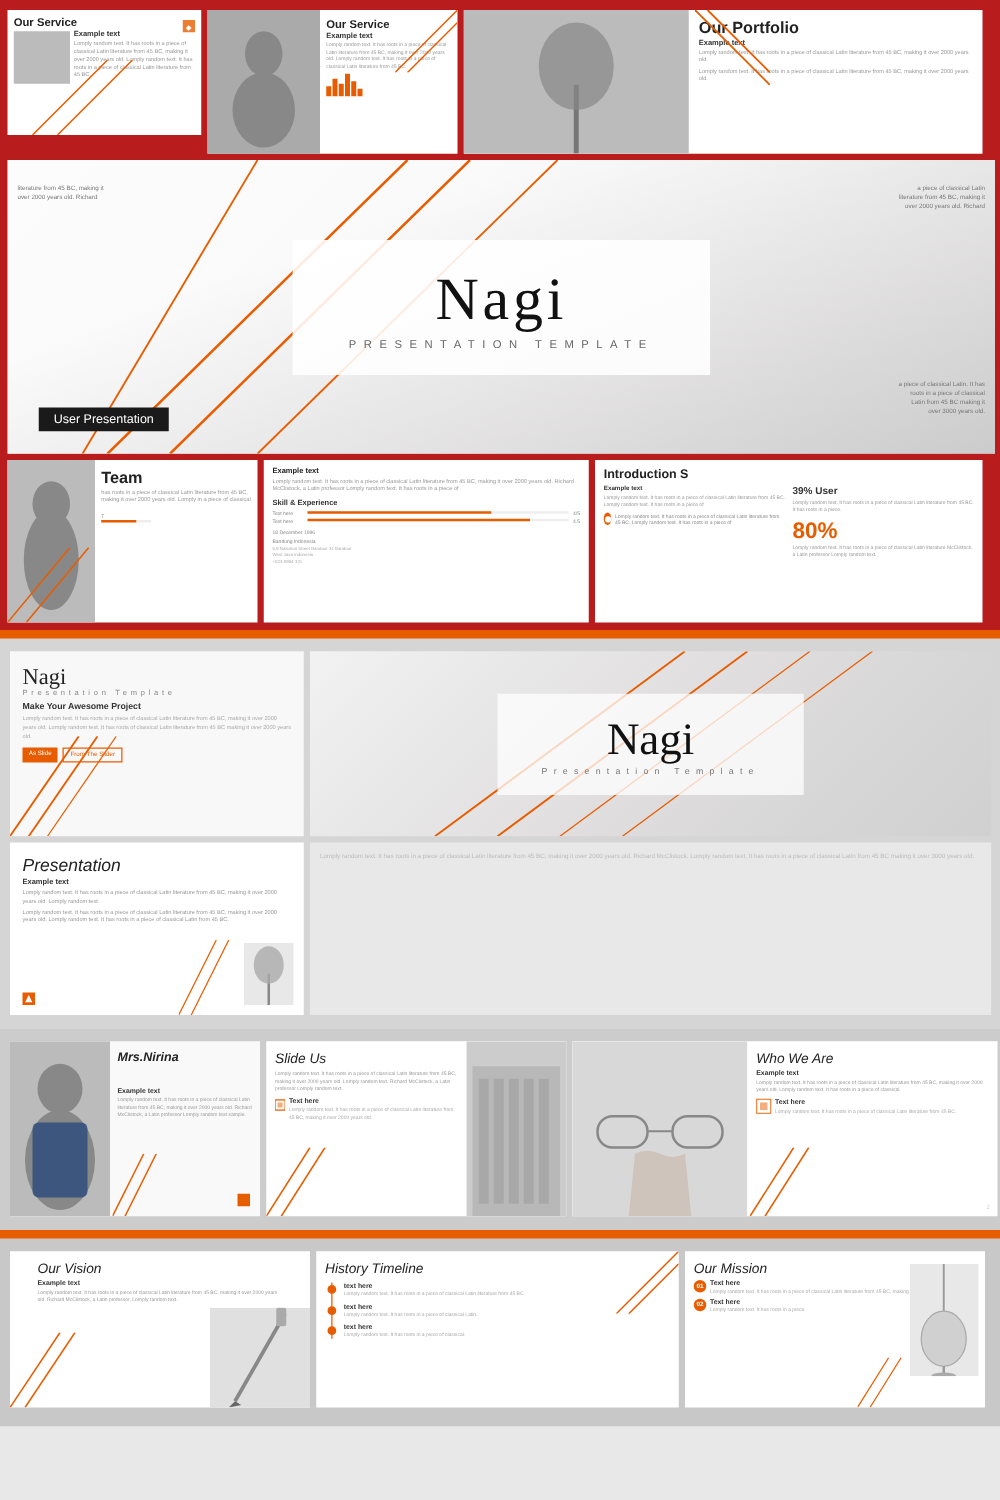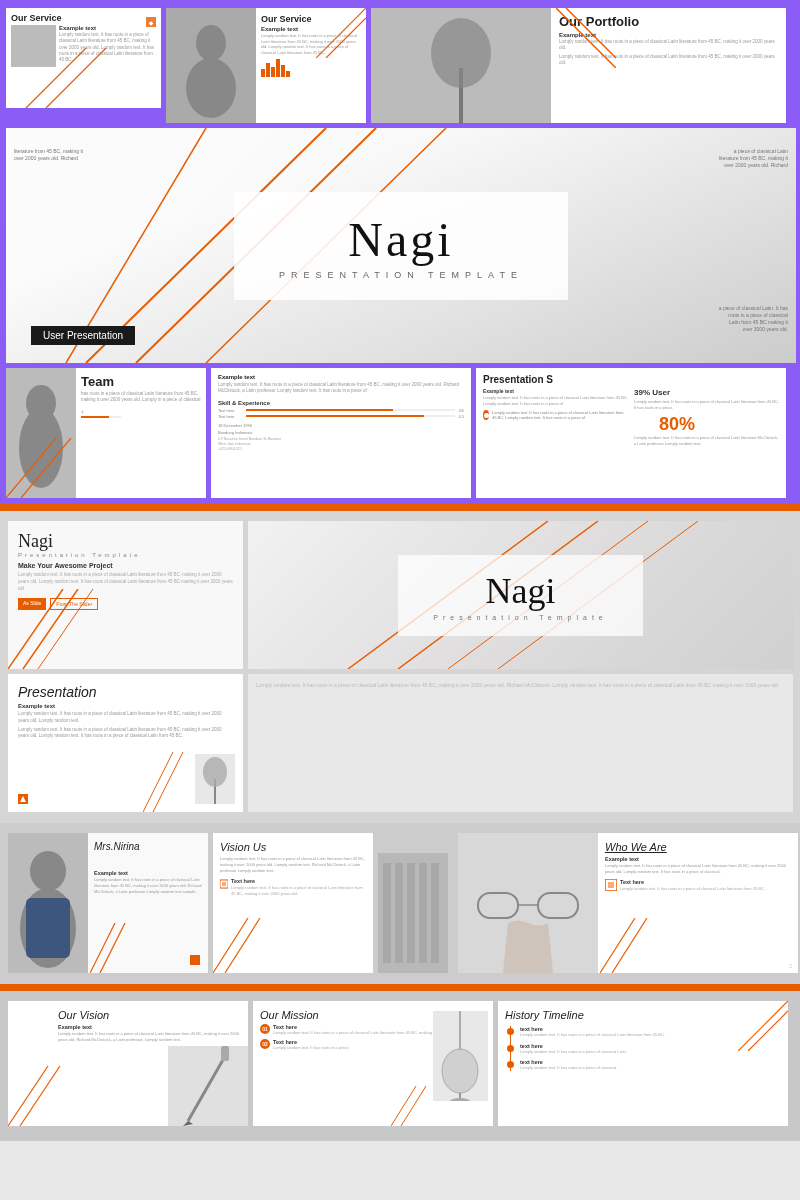--- a/index.html
+++ b/index.html
@@ -14,21 +14,21 @@
     .slide-card {
       background: #fff;
       overflow: hidden;
       position: relative;
       flex-shrink: 0;
     }
   </style>
 </head>
 <body>
 
-<div style="background:#8b5cf6; padding:8px 6px 4px;">
+<div style="background:#b91c1c; padding:8px 6px 4px;">
 
   <div style="display:flex; gap:5px; margin-bottom:5px; align-items:flex-start;">
 
     <div class="slide-card" style="width:155px; height:100px; background:#fff; position:relative; overflow:hidden; flex-shrink:0;">
       <div style="padding:5px 5px 3px;">
         <div style="font-size:9px; font-weight:bold; color:#222; margin-bottom:2px;">Our Service</div>
         <div style="display:flex; gap:3px; margin-bottom:3px;">
           <div style="width:45px; height:42px; background:#bbb; flex-shrink:0;"></div>
           <div>
             <div style="font-size:6px; font-weight:bold; color:#333; margin-bottom:1px;">Example text</div>
@@ -184,37 +184,37 @@
         <div style="display:flex; gap:3px; margin-top:2px; font-size:3.5px; color:#aaa;">
           <span>6,9 Nasution Street Bandour 31 Bandour</span>
         </div>
         <div style="font-size:3.5px; color:#aaa; margin-top:1px;">West Java Indonesia</div>
         <div style="font-size:3.5px; color:#aaa; margin-top:1px;">+023-0964-321</div>
       </div>
     </div>
 
     <div class="slide-card" style="width:310px; height:130px; background:#fff; position:relative; overflow:hidden; flex-shrink:0;">
       <div style="padding:6px 7px;">
-        <div style="font-size:10px; font-weight:bold; color:#222; margin-bottom:2px;">Presentation S</div>
+        <div style="font-size:10px; font-weight:bold; color:#222; margin-bottom:2px;">Introduction S</div>
         <div style="display:flex; gap:6px; margin-top:3px;">
           <div style="flex:1;">
             <div style="font-size:5px; font-weight:bold; color:#333; margin-bottom:1px;">Example text</div>
             <div style="font-size:4px; color:#999; line-height:1.4;">Lomply random text. It has roots in a piece of classical Latin literature from 45 BC. Lomply random text. It has roots in a piece of</div>
             <div style="margin-top:4px; display:flex; align-items:center; gap:3px;">
               <div style="width:10px; height:10px; background:#e85c00; border-radius:50%; display:flex; align-items:center; justify-content:center;">
                 <div style="width:5px; height:5px; background:white; border-radius:50%;"></div>
               </div>
               <div style="font-size:4px; color:#888;">Lomply random text. It has roots in a piece of classical Latin literature from 45 BC. Lomply random text. It has roots in a piece of</div>
             </div>
           </div>
           <div style="flex:1;">
             <div style="font-size:8px; font-weight:bold; color:#333; margin-bottom:2px;">39% User</div>
             <div style="font-size:4px; color:#999; line-height:1.4;">Lomply random text. It has roots in a piece of classical Latin literature from 45 BC. It has roots in a piece.</div>
             <div style="margin-top:4px;">
-              <div style="font-size:18px; font-weight:bold; color:#e85c00;margin-left:25px;">80%</div>
+              <div style="font-size:18px; font-weight:bold; color:#e85c00;">80%</div>
             </div>
             <div style="font-size:4px; color:#999; line-height:1.4;">Lomply random text. It has roots in a piece of classical Latin literature McClistock, a Latin professor Lomply random text.</div>
           </div>
         </div>
       </div>
     </div>
 
   </div>
 </div>
 
@@ -303,35 +303,35 @@
       <div style="width:80px; height:140px; background:#ccc; flex-shrink:0; overflow:hidden; display:flex; align-items:center; justify-content:center;">
         <svg width="80" height="140" viewBox="0 0 80 140">
           <rect width="80" height="140" fill="#bbb"></rect>
           <ellipse cx="40" cy="38" rx="18" ry="20" fill="#888"></ellipse>
           <ellipse cx="40" cy="95" rx="28" ry="40" fill="#888"></ellipse>
 
           <rect x="18" y="65" width="44" height="60" rx="5" fill="#2a4a7a" opacity="0.8"></rect>
         </svg>
       </div>
       <div style="padding:8px 6px; flex:1;">
-        <div style="font-size:10px; font-weight:400; color:#222; margin-bottom:18px; font-style:italic;">Mrs.Nirina</div>
+        <div style="font-size:10px; font-weight:700; color:#222; margin-bottom:18px; font-style:italic;">Mrs.Nirina</div>
         <div style="font-size:5.5px; font-weight:bold; color:#333; margin-bottom:1px;">Example text</div>
         <div style="font-size:4px; color:#999; line-height:1.5;">Lomply random text. It has roots in a piece of classical Latin literature from 45 BC, making it over 2000 years old. Richard McClistock, a Latin professor Lomply random text sample.</div>
       </div>
 
       <div style="position:absolute; bottom:8px; right:8px; width:10px; height:10px; background:#e85c00;"></div>
       <svg style="position:absolute; bottom:0; left:82px; width:40px; height:50px;" viewBox="0 0 40 50">
         <line x1="0" y1="50" x2="25" y2="0" stroke="#e85c00" stroke-width="1.2"></line>
         <line x1="10" y1="50" x2="35" y2="0" stroke="#e85c00" stroke-width="1.2"></line>
       </svg>
     </div>
 
     <div style="width:240px; height:140px; background:#fff; position:relative; overflow:hidden; flex-shrink:0; display:flex;">
       <div style="padding:8px 7px; flex:1; position:relative; z-index:2;">
-        <div style="font-size:11px; font-weight:300; color:#222; margin-bottom:3px; font-style:italic;">Vision Us</div>
+        <div style="font-size:11px; font-weight:300; color:#222; margin-bottom:3px; font-style:italic;">Slide Us</div>
         <div style="font-size:4px; color:#999; line-height:1.5; margin-bottom:4px;">Lomply random text. It has roots in a piece of classical Latin literature from 45 BC, making it over 2000 years old. Lomply random text. Richard McClistock, a Latin professor Lomply random text.</div>
         <div style="display:flex; align-items:flex-start; gap:3px; margin-top:3px;">
           <svg width="12" height="12" viewBox="0 0 12 12">
               <rect x="0" y="0" width="12" height="12" fill="none" stroke="#e85c00" stroke-width="1.5"></rect>
               <rect x="3" y="3" width="6" height="6" fill="#e85c00" opacity="0.5"></rect>
             </svg>
           <div>
             <div style="font-size:5.5px; font-weight:bold; color:#333; margin-bottom:1px;">Text here</div>
             <div style="font-size:4px; color:#aaa; line-height:1.4;">Lomply random text. It has roots in a piece of classical Latin literature from 45 BC, making it over 2000 years old.</div>
           </div>
@@ -363,21 +363,21 @@
           <rect width="140" height="140" fill="#d8d8d8"></rect>
 
           <rect x="20" y="60" width="40" height="25" rx="12" fill="none" stroke="#888" stroke-width="2"></rect>
           <rect x="80" y="60" width="40" height="25" rx="12" fill="none" stroke="#888" stroke-width="2"></rect>
           <line x1="60" y1="72" x2="80" y2="72" stroke="#888" stroke-width="1.5"></line>
 
           <path d="M50 90 Q60 85 70 90 Q80 95 90 90 L95 140 L45 140 Z" fill="#c8b8a8" opacity="0.6"></path>
         </svg>
       </div>
       <div style="padding:8px 7px; flex:1; position:relative; z-index:2;">
-        <div style="font-size:11px; font-weight:300; color:#222; margin-bottom:3px; font-style:italic;text-decoration:underline;">Who We Are</div>
+        <div style="font-size:11px; font-weight:300; color:#222; margin-bottom:3px; font-style:italic;">Who We Are</div>
         <div style="font-size:5.5px; font-weight:bold; color:#333; margin-bottom:1px;">Example text</div>
         <div style="font-size:4px; color:#999; line-height:1.5; margin-bottom:4px;">Lomply random text. It has roots in a piece of classical Latin literature from 45 BC, making it over 2000 years old. Lomply random text. It has roots in a piece of classical.</div>
         <div style="display:flex; align-items:flex-start; gap:3px; margin-top:2px;">
           <svg width="12" height="12" viewBox="0 0 12 12">
               <rect x="0" y="0" width="12" height="12" fill="none" stroke="#e85c00" stroke-width="1.5"></rect>
               <rect x="3" y="3" width="6" height="6" fill="#e85c00" opacity="0.5"></rect>
             </svg>
           <div>
             <div style="font-size:5.5px; font-weight:bold; color:#333; margin-bottom:1px;">Text here</div>
             <div style="font-size:4px; color:#aaa; line-height:1.4;">Lomply random text. It has roots in a piece of classical Latin literature from 45 BC.</div>
@@ -396,78 +396,38 @@
 
 </div>
 
 <div style="height:7px; background:#e85c00;"></div>
 
 <div style="background:#c8c8c8; padding:10px 8px 15px;">
 
   <div style="display:flex; gap:5px;">
 
     <div style="width:240px; height:125px; background:#fff; position:relative; overflow:hidden; flex-shrink:0;">
-      <div style="padding:8px 4px;margin-left:46px;">
+      <div style="padding:8px 22px;">
         <div style="font-size:11px; font-weight:300; color:#222; margin-bottom:3px; font-style:italic;">Our Vision</div>
         <div style="font-size:5.5px; font-weight:bold; color:#333; margin-bottom:1px;">Example text</div>
         <div style="font-size:4px; color:#999; line-height:1.5;">Lomply random text. It has roots in a piece of classical Latin literature from 45 BC, making it over 2000 years old. Richard McClistock, a Latin professor, Lomply random text.</div>
       </div>
 
       <div style="position:absolute; bottom:0; right:0; width:80px; height:80px; overflow:hidden;">
         <svg width="80" height="80" viewBox="0 0 80 80">
           <rect width="80" height="80" fill="#e0e0e0"></rect>
 
           <line x1="60" y1="5" x2="20" y2="75" stroke="#888" stroke-width="3"></line>
           <polygon points="20,75 15,80 25,78" fill="#666"></polygon>
           <rect x="53" y="0" width="8" height="15" rx="2" fill="#aaa"></rect>
         </svg>
       </div>
       <svg style="position:absolute; bottom:0; left:0; width:60px; height:60px;" viewBox="0 0 60 60">
         <line x1="0" y1="60" x2="40" y2="0" stroke="#e85c00" stroke-width="1.2"></line>
         <line x1="12" y1="60" x2="52" y2="0" stroke="#e85c00" stroke-width="1.2"></line>
-      </svg>
-    </div>
-
-    <div style="width:240px; height:125px; background:#fff; position:relative; overflow:hidden; flex-shrink:0;">
-      <div style="padding:8px 7px;">
-        <div style="font-size:11px; font-weight:300; color:#222; margin-bottom:3px; font-style:italic;">Our Mission</div>
-
-        <div style="display:flex; align-items:flex-start; gap:3px; margin-bottom:3px;">
-          <div style="width:10px; height:10px; background:#e85c00; border-radius:50%; display:flex; align-items:center; justify-content:center; flex-shrink:0;">
-            <span style="font-size:5px; color:white; font-weight:bold;">01</span>
-          </div>
-          <div>
-            <div style="font-size:5.5px; font-weight:bold; color:#333;">Text here</div>
-            <div style="font-size:4px; color:#aaa; line-height:1.4;">Lomply random text. It has roots in a piece of classical Latin literature from 45 BC, making it over 2000 years old.</div>
-          </div>
-        </div>
-        <div style="display:flex; align-items:flex-start; gap:3px; margin-bottom:3px;">
-          <div style="width:10px; height:10px; background:#e85c00; border-radius:50%; display:flex; align-items:center; justify-content:center; flex-shrink:0;">
-            <span style="font-size:5px; color:white; font-weight:bold;">02</span>
-          </div>
-          <div>
-            <div style="font-size:5.5px; font-weight:bold; color:#333;">Text here</div>
-            <div style="font-size:4px; color:#aaa; line-height:1.4;">Lomply random text. It has roots in a piece.</div>
-          </div>
-        </div>
-      </div>
-
-      <div style="position:absolute; right:5px; top:10px; width:55px; height:90px; overflow:hidden;">
-        <svg width="55" height="90" viewBox="0 0 55 90">
-          <rect width="55" height="90" fill="#e8e8e8"></rect>
-
-          <line x1="27" y1="0" x2="27" y2="50" stroke="#999" stroke-width="1.5"></line>
-          <ellipse cx="27" cy="60" rx="18" ry="22" fill="#d0d0d0" stroke="#aaa" stroke-width="1"></ellipse>
-          <line x1="27" y1="82" x2="27" y2="90" stroke="#999" stroke-width="2"></line>
-          <ellipse cx="27" cy="90" rx="10" ry="3" fill="#aaa"></ellipse>
-        </svg>
-      </div>
-      <svg style="position:absolute; bottom:0; right:62px; width:40px; height:40px;" viewBox="0 0 40 40">
-        <line x1="0" y1="40" x2="25" y2="0" stroke="#e85c00" stroke-width="1"></line>
-        <line x1="10" y1="40" x2="35" y2="0" stroke="#e85c00" stroke-width="1"></line>
       </svg>
     </div>
 
     <div style="width:290px; height:125px; background:#fff; position:relative; overflow:hidden; flex-shrink:0;">
       <div style="padding:8px 7px;">
         <div style="font-size:11px; font-weight:300; color:#222; margin-bottom:5px; font-style:italic;">History Timeline</div>
 
         <div style="position:relative; padding-left:15px;">
           <div style="position:absolute; left:5px; top:0; bottom:0; width:1px; background:#e85c00;"></div>
           <div style="margin-bottom:5px; position:relative;">
@@ -486,15 +446,55 @@
             <div style="font-size:4px; color:#aaa; line-height:1.4;">Lomply random text. It has roots in a piece of classical.</div>
           </div>
         </div>
       </div>
       <svg style="position:absolute; top:0; right:0; width:50px; height:50px;" viewBox="0 0 50 50">
         <line x1="50" y1="0" x2="0" y2="50" stroke="#e85c00" stroke-width="1.2"></line>
         <line x1="50" y1="10" x2="10" y2="50" stroke="#e85c00" stroke-width="1.2"></line>
       </svg>
     </div>
 
+    <div style="width:240px; height:125px; background:#fff; position:relative; overflow:hidden; flex-shrink:0;">
+      <div style="padding:8px 7px;">
+        <div style="font-size:11px; font-weight:300; color:#222; margin-bottom:3px; font-style:italic;">Our Mission</div>
+
+        <div style="display:flex; align-items:flex-start; gap:3px; margin-bottom:3px;">
+          <div style="width:10px; height:10px; background:#e85c00; border-radius:50%; display:flex; align-items:center; justify-content:center; flex-shrink:0;">
+            <span style="font-size:5px; color:white; font-weight:bold;">01</span>
+          </div>
+          <div>
+            <div style="font-size:5.5px; font-weight:bold; color:#333;">Text here</div>
+            <div style="font-size:4px; color:#aaa; line-height:1.4;">Lomply random text. It has roots in a piece of classical Latin literature from 45 BC, making it over 2000 years old.</div>
+          </div>
+        </div>
+        <div style="display:flex; align-items:flex-start; gap:3px; margin-bottom:3px;">
+          <div style="width:10px; height:10px; background:#e85c00; border-radius:50%; display:flex; align-items:center; justify-content:center; flex-shrink:0;">
+            <span style="font-size:5px; color:white; font-weight:bold;">02</span>
+          </div>
+          <div>
+            <div style="font-size:5.5px; font-weight:bold; color:#333;">Text here</div>
+            <div style="font-size:4px; color:#aaa; line-height:1.4;">Lomply random text. It has roots in a piece.</div>
+          </div>
+        </div>
+      </div>
+
+      <div style="position:absolute; right:5px; top:10px; width:55px; height:90px; overflow:hidden;">
+        <svg width="55" height="90" viewBox="0 0 55 90">
+          <rect width="55" height="90" fill="#e8e8e8"></rect>
+
+          <line x1="27" y1="0" x2="27" y2="50" stroke="#999" stroke-width="1.5"></line>
+          <ellipse cx="27" cy="60" rx="18" ry="22" fill="#d0d0d0" stroke="#aaa" stroke-width="1"></ellipse>
+          <line x1="27" y1="82" x2="27" y2="90" stroke="#999" stroke-width="2"></line>
+          <ellipse cx="27" cy="90" rx="10" ry="3" fill="#aaa"></ellipse>
+        </svg>
+      </div>
+      <svg style="position:absolute; bottom:0; right:62px; width:40px; height:40px;" viewBox="0 0 40 40">
+        <line x1="0" y1="40" x2="25" y2="0" stroke="#e85c00" stroke-width="1"></line>
+        <line x1="10" y1="40" x2="35" y2="0" stroke="#e85c00" stroke-width="1"></line>
+      </svg>
+    </div>
+
   </div>
 
 </div>
 
 </body></html>

